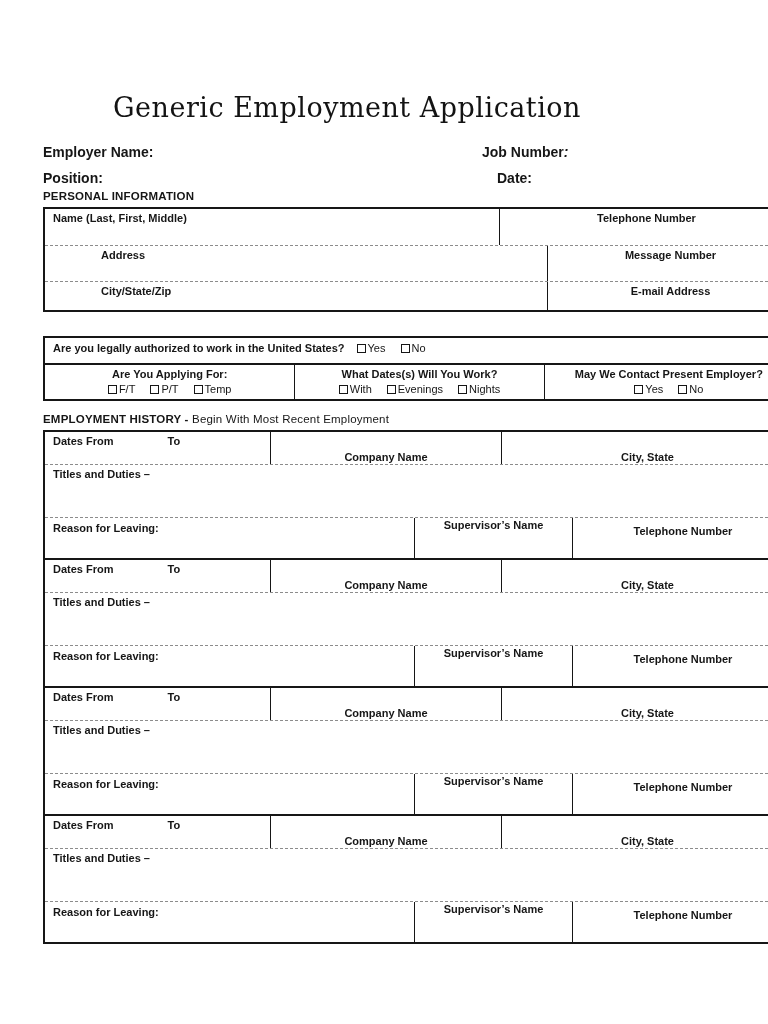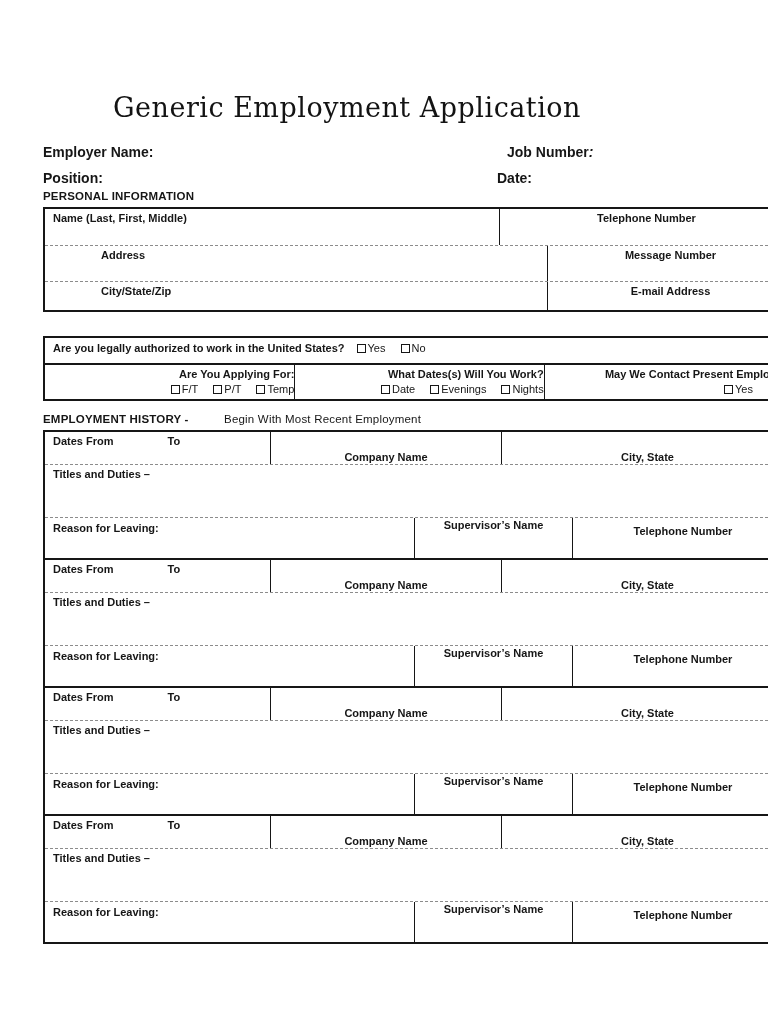--- a/index.html
+++ b/index.html
@@ -14,29 +14,29 @@
   
   #form-title {
     top:92px; left:0; width:694px; text-align:center;
     font-family:"DejaVu Serif", serif; font-size:27px; font-weight:500;
     letter-spacing:0.5px; color:#131313;
   }
 
   
   .hdr-lbl { font-size:14px; font-weight:bold; }
   #employer-label { top:144px; left:43px; }
-  #jobnumber-label { top:144px; left:507px; }
+  #jobnumber-label { top:144px; left:482px; }
   #position-label { top:170px; left:43px; }
   #date-label { top:170px; left:497px; }
 
   
   .section-heading { font-size:11.5px; font-weight:bold; letter-spacing:0.2px; }
   #personal-heading { top:190px; left:43px; }
   #employment-heading { top:413px; left:43px; }
-  #employment-heading .rest { font-weight:normal;margin-left:32px; }
+  #employment-heading .rest { font-weight:normal; }
 
   
   .frame { border:2px solid #161616; width:752px; left:43px; box-sizing:border-box; background:#fff; }
   .lbl { font-size:11px; font-weight:bold; }
   .dash-top { border-top:1px dashed #8c8c8c;padding-left:48px; }
   .vline { border-left:1.5px solid #161616; }
 
   
   #personal-table { top:207px; }
   .p-row { display:grid; grid-template-columns:454px 1fr; box-sizing:border-box; }
@@ -44,21 +44,21 @@
   .p-row.r2 { height:36px; }
   .p-row.r3 { height:29px; }
   .p-left { padding:3px 6px 0 8px; font-size:11px; font-weight:bold; box-sizing:border-box; }
   .p-right { text-align:center; padding-top:3px; font-size:11px; font-weight:bold; box-sizing:border-box; }
 
   
   #elig-table { top:336px; }
   .e-rowA { height:21px; padding:4px 0 0 8px; box-sizing:content-box; font-size:11px; }
   .e-rowA .q { font-weight:bold; margin-right:12px; }
   .e-rowB { border-top:2px solid #161616; display:grid; grid-template-columns:1fr 1fr 1fr; height:34px; }
-  .e-col { text-align:right; padding-top:3px; box-sizing:border-box; }
+  .e-col { text-align:center; padding-top:3px; box-sizing:border-box; }
   .e-col .hdr { font-size:11px; font-weight:bold; }
   .e-col .opts { margin-top:3px; font-size:11px; }
 
   
   #emp-table { top:430px; }
   .block + .block { border-top:2px solid #161616; }
   .b-row1 {
     display:grid; grid-template-columns:225px 231px 1fr; height:32px;
     border-bottom:1px dashed #8c8c8c; box-sizing:content-box;
   }
@@ -110,21 +110,21 @@
   <div class="e-rowA">
     <span class="q">Are you legally authorized to work in the United States?</span><span class="opt"><span class="cb"></span><span>Yes</span></span><span class="opt"><span class="cb"></span><span>No</span></span>
   </div>
   <div class="e-rowB">
     <div class="e-col">
       <div class="hdr">Are You Applying For:</div>
       <div class="opts"><span class="opt"><span class="cb"></span><span>F/T</span></span><span class="opt"><span class="cb"></span><span>P/T</span></span><span class="opt"><span class="cb"></span><span>Temp</span></span></div>
     </div>
     <div class="e-col vline">
       <div class="hdr">What Dates(s) Will You Work?</div>
-      <div class="opts"><span class="opt"><span class="cb"></span><span>Date</span></span><span class="opt"><span class="cb"></span><span>Evenings</span></span><span class="opt"><span class="cb"></span><span>Nights</span></span></div>
+      <div class="opts"><span class="opt"><span class="cb"></span><span>With</span></span><span class="opt"><span class="cb"></span><span>Evenings</span></span><span class="opt"><span class="cb"></span><span>Nights</span></span></div>
     </div>
     <div class="e-col vline">
       <div class="hdr">May We Contact Present Employer?</div>
       <div class="opts"><span class="opt"><span class="cb"></span><span>Yes</span></span><span class="opt"><span class="cb"></span><span>No</span></span></div>
     </div>
   </div>
 </div>
 
 <div id="employment-heading" class="abs section-heading"><span>EMPLOYMENT HISTORY - </span><span class="rest">Begin With Most Recent Employment</span></div>
 

